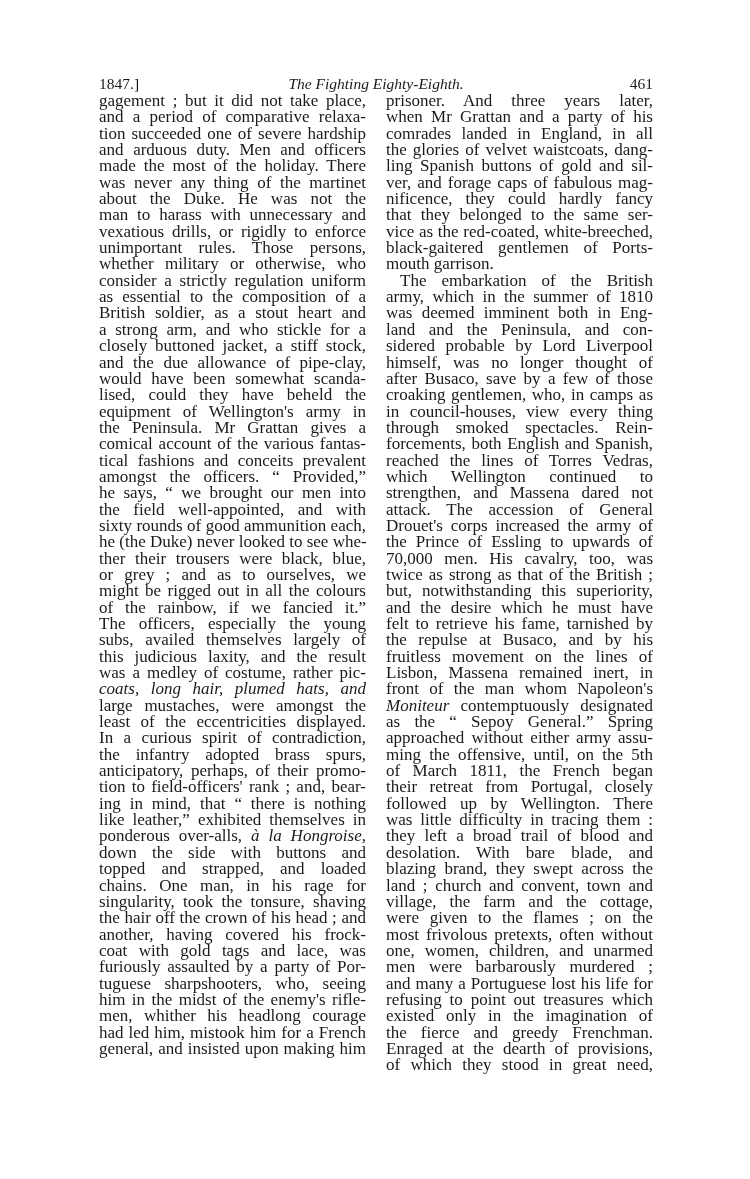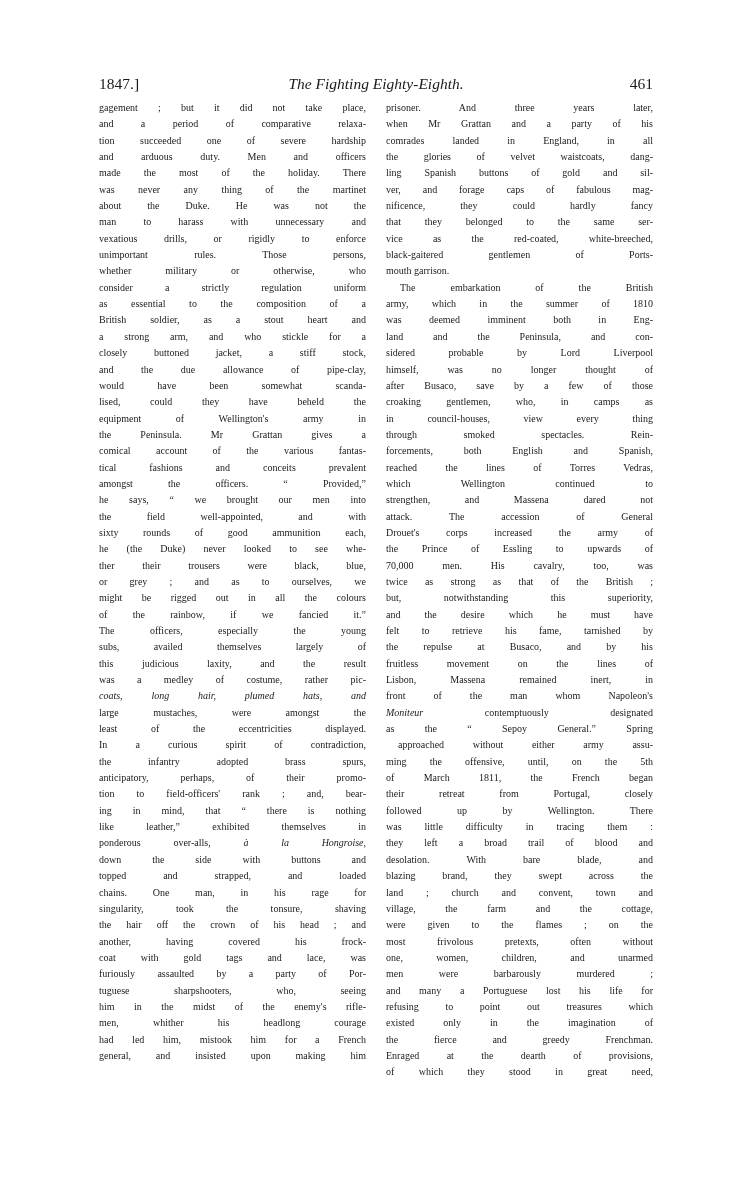--- a/index.html
+++ b/index.html
@@ -10,22 +10,22 @@
     font-family: "Liberation Serif", "DejaVu Serif", serif;
   }
   .running-head {
     position: absolute; top: 74px; left: 99px; width: 554px; height: 20px;
     font-size: 15.5px; line-height: 20px;
   }
   .rh-year { position: absolute; left: 0; top: 0; }
   .rh-title { position: absolute; left: 0; right: 0; top: 0; text-align: center; font-style: italic; }
   .rh-page { position: absolute; right: 0; top: 0; }
   .column {
-    position: absolute; top: 100px; width: 267px;
-    font-size: 10px; line-height: 16.35px;
+    position: absolute; top: 93px; width: 267px;
+    font-size: 17px; line-height: 16.35px;
   }
   .col-left { left: 99px; }
   .col-right { left: 386px; }
   .line {
     display: block; height: 16.35px; white-space: nowrap;
     text-align: justify; text-align-last: justify;
     overflow: visible;
   }
   .line.last { text-align-last: left; }
   .line.indent { padding-left: 14px; }
@@ -135,21 +135,21 @@
       <span class="line" style="height: 16.3443px;">twice as strong as that of the British ;</span>
       <span class="line" style="height: 16.3443px;">but, notwithstanding this superiority,</span>
       <span class="line" style="height: 16.3443px;">and the desire which he must have</span>
       <span class="line" style="height: 16.3443px;">felt to retrieve his fame, tarnished by</span>
       <span class="line" style="height: 16.3443px;">the repulse at Busaco, and by his</span>
       <span class="line" style="height: 16.3443px;">fruitless movement on the lines of</span>
       <span class="line" style="height: 16.3443px;">Lisbon, Massena remained inert, in</span>
       <span class="line" style="height: 16.3443px;">front of the man whom Napoleon's</span>
       <span class="line" style="height: 16.3443px;"><span class="it">Moniteur</span><span> contemptuously designated</span></span>
       <span class="line" style="height: 16.3443px;">as the “ Sepoy General.” Spring</span>
-      <span class="line" style="height: 16.3443px; margin-left: 12px;">approached without either army assu-</span>
+      <span class="line" style="height: 16.3443px;">approached without either army assu-</span>
       <span class="line" style="height: 16.3443px;">ming the offensive, until, on the 5th</span>
       <span class="line" style="height: 16.3443px;">of March 1811, the French began</span>
       <span class="line" style="height: 16.3443px;">their retreat from Portugal, closely</span>
       <span class="line" style="height: 16.3443px;">followed up by Wellington. There</span>
       <span class="line" style="height: 16.3443px;">was little difficulty in tracing them :</span>
       <span class="line" style="height: 16.3443px;">they left a broad trail of blood and</span>
       <span class="line" style="height: 16.3443px;">desolation. With bare blade, and</span>
       <span class="line" style="height: 16.3443px;">blazing brand, they swept across the</span>
       <span class="line" style="height: 16.3443px;">land ; church and convent, town and</span>
       <span class="line" style="height: 16.3443px;">village, the farm and the cottage,</span>

